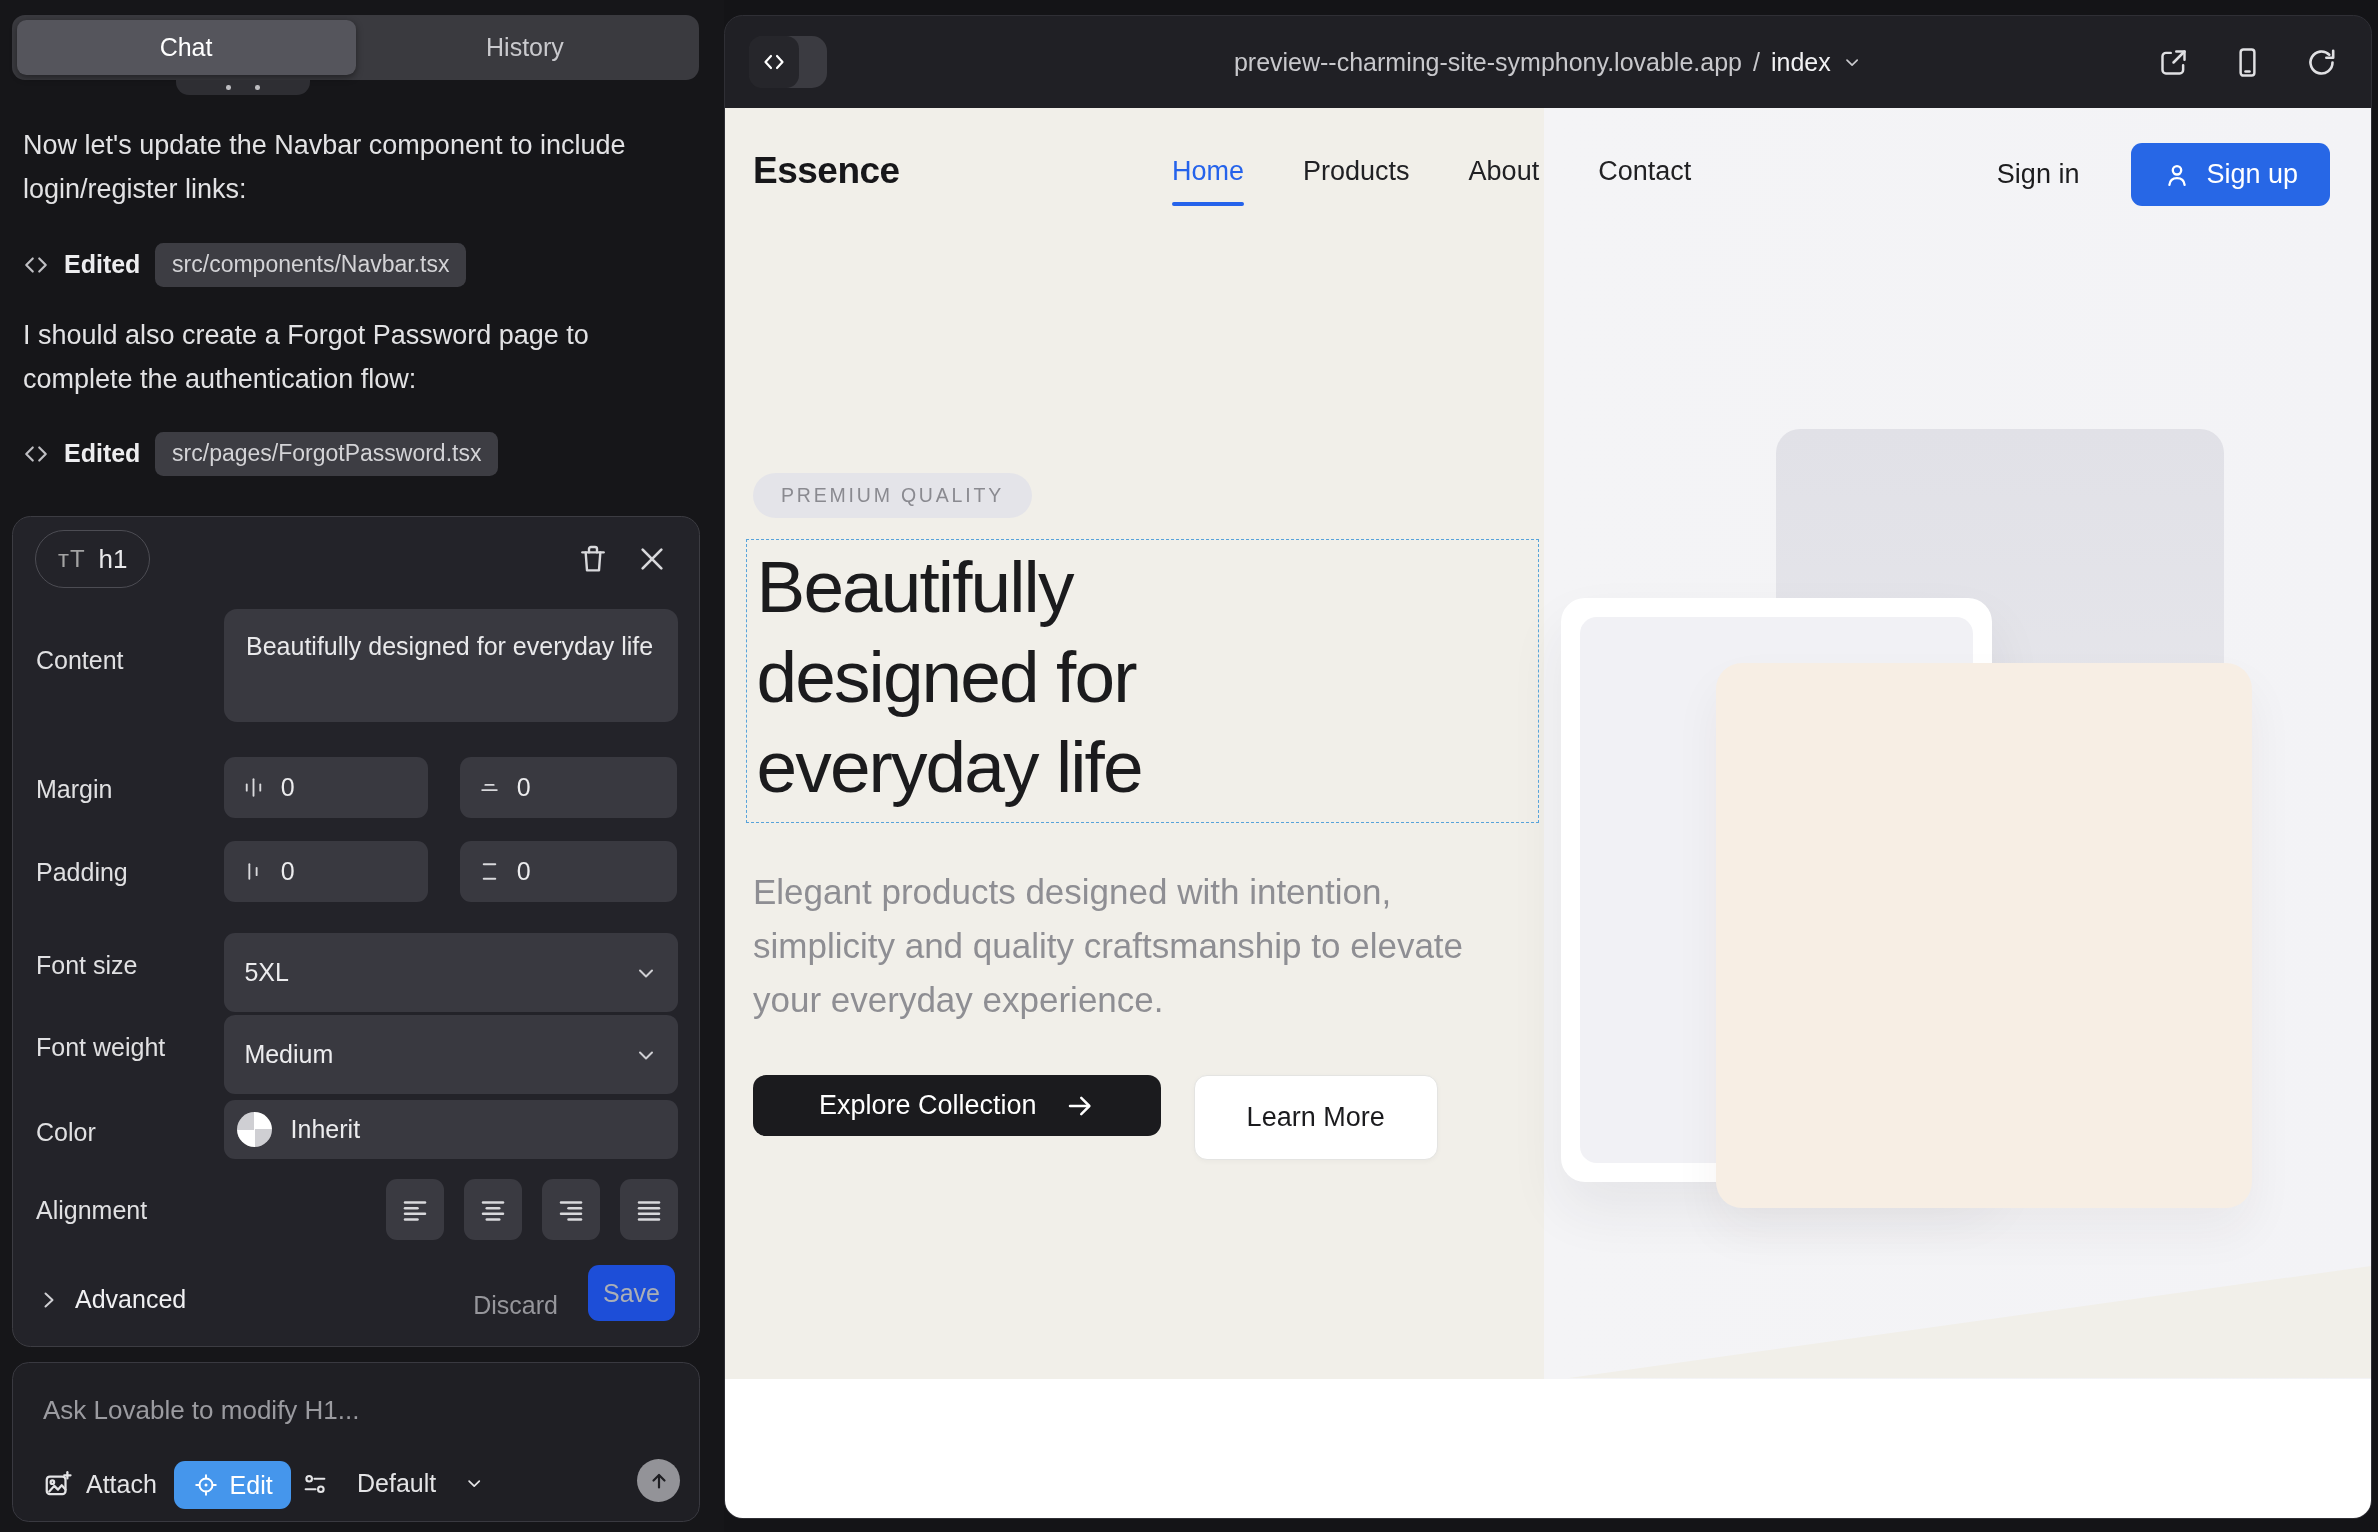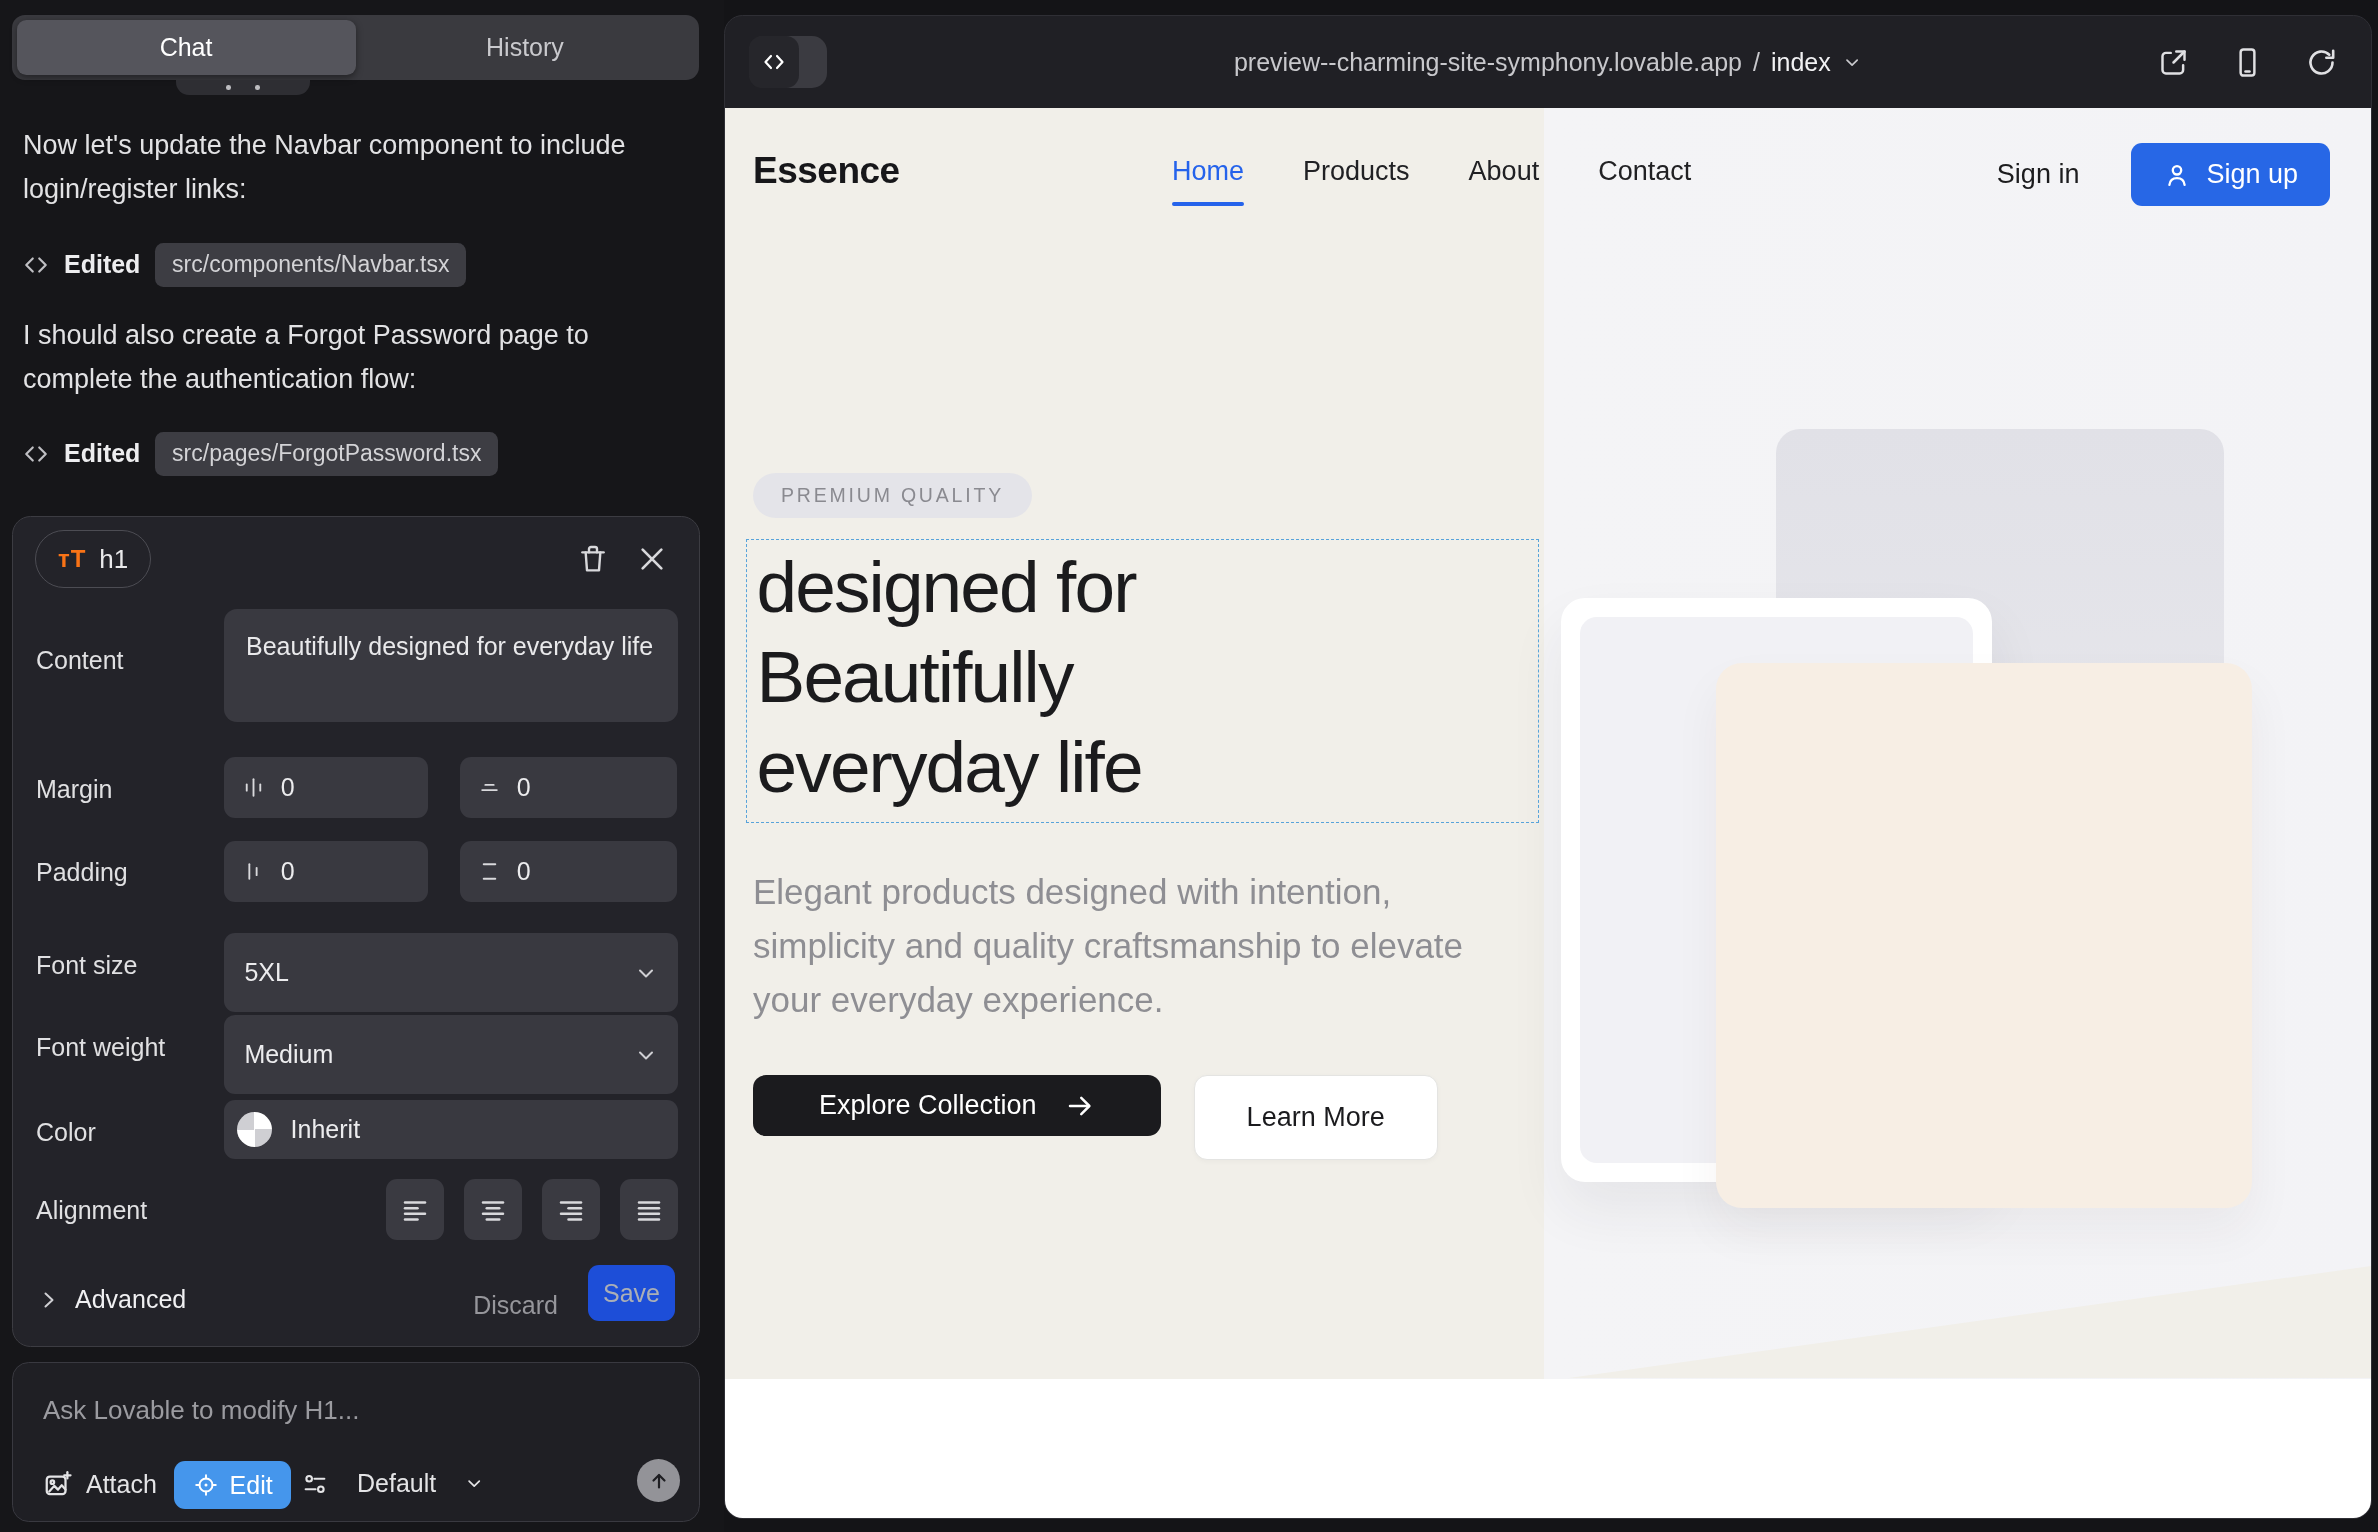--- a/index.html
+++ b/index.html
@@ -19,21 +19,21 @@
 
   .msg { position:absolute; left:23px; width:640px; font-size:27px; line-height:44px; color:#e2e2e4; }
   .edited-row { position:absolute; left:23px; display:flex; align-items:center; gap:15px; }
   .edited-row .code-glyph { color:#bfbfc3; }
   .edited-label { font-size:25px; font-weight:bold; color:#ededef; }
   .file-chip { background:#3d3d43; border-radius:8.3px; padding:8.3px 16.7px; font-size:23px; color:#d3d3d6; white-space:nowrap; }
 
   
   .editor { position:absolute; left:12px; top:516px; width:688px; height:831px; background:#232329; border:0.9px solid #3c3c42; border-radius:18.6px; }
   .tag-pill { position:absolute; left:22px; top:13px; height:58px; border:1.9px solid #4c4c53; border-radius:927px; display:inline-flex; align-items:center; gap:13px; padding:0 22px; }
-  .tag-glyph { font-size:24px; color:#f97316; letter-spacing:0.9px;font-weight:bold; }
+  .tag-glyph { font-size:24px; color:#a3a3a3; letter-spacing:0.9px; }
   .tag-name { font-size:26px; color:#e9e9eb; }
   .icon-btn { position:absolute; top:26px; width:33px; height:33px; color:#d8d8db; cursor:pointer; }
   .icon-btn.trash { right:89px; }
   .icon-btn.close { right:30px; }
 
   .fld-label { position:absolute; left:23px; font-size:25px; font-weight:500; color:#e0e0e2; }
   .content-area { position:absolute; left:211px; top:92px; width:454px; height:113px; background:#393940; border-radius:13px; padding:18.6px 22px; font-size:25px; line-height:37px; color:#e9e9eb; }
 
   .mini-input { position:absolute; height:61px; background:#393940; border-radius:11px; display:flex; align-items:center; gap:15px; padding-left:16.7px; }
   .mini-input .val { font-size:25px; color:#ececee; }
@@ -413,22 +413,22 @@
             </span>
             <span>Sign up</span>
           </span>
         </div>
       </div>
 
       <div class="badge">PREMIUM QUALITY</div>
 
       <div class="select-box">
         <h1 class="hero-h1">
+          <span style="display:block;">Beautifully</span>
           <span style="display:block;">designed for</span>
-          <span style="display:block;">Beautifully</span>
           <span style="display:block;">everyday life</span>
         </h1>
       </div>
 
       <p class="hero-p">Elegant products designed with intention, simplicity and quality craftsmanship to elevate your everyday experience.</p>
 
       <div class="ctas">
         <div class="cta-primary">
           <span>Explore Collection</span>
           <span>

